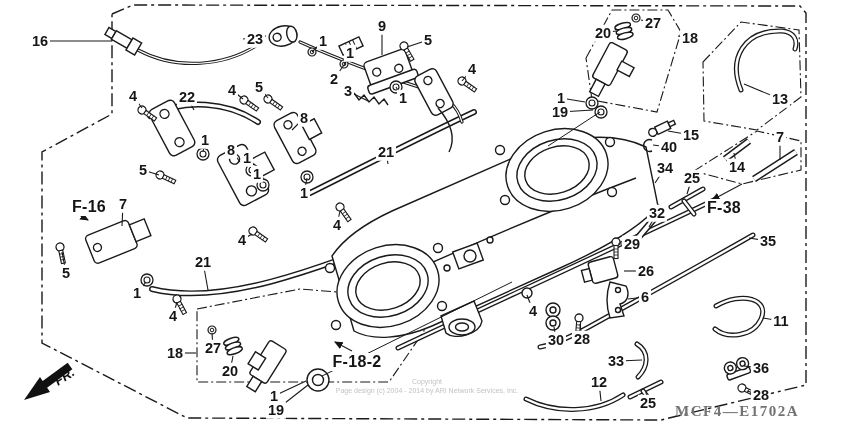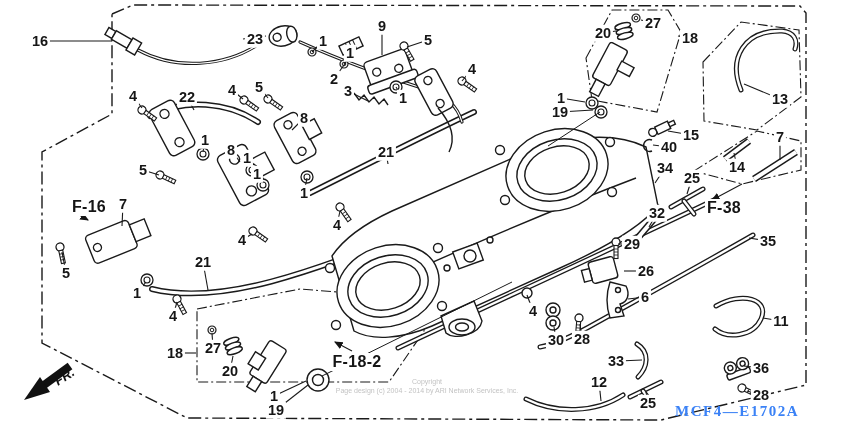--- a/index.html
+++ b/index.html
@@ -4,21 +4,21 @@
 <style>
   html,body{margin:0;padding:0;background:#ffffff;}
   .stage{position:relative;width:850px;height:424px;background:#fff;overflow:hidden;
          font-family:"Liberation Sans",sans-serif;}
   svg.art{position:absolute;left:0;top:0;}
   .callout{position:absolute;transform:translate(-50%,-50%);
            font:bold 14.5px/1 "Liberation Sans",sans-serif;color:#151515;
            background:#fff;padding:1px 2px;white-space:nowrap;}
   .ref{font:bold 16px/1 "Liberation Sans",sans-serif;letter-spacing:.3px;}
   .code{position:absolute;left:675px;top:402px;
-        font:bold 15px/1.2 "Liberation Serif",serif;letter-spacing:1.5px;color:#3b82f6;}
+        font:bold 15px/1.2 "Liberation Serif",serif;letter-spacing:1.5px;color:#737373;}
   .watermark{position:absolute;left:427px;top:377px;transform:translateX(-50%);
              text-align:center;color:#c3c3c3;font:400 7px/1.35 "Liberation Sans",sans-serif;}
   .frText{font:italic 900 13px "Liberation Sans",sans-serif;fill:#111;}
   .ln{fill:none;stroke:#1a1a1a;stroke-width:1.4;}
   .th{fill:none;stroke:#1a1a1a;stroke-width:1;}
   .fw{fill:#fff;stroke:#1a1a1a;stroke-width:1.4;}
   .dd{fill:none;stroke:#1a1a1a;stroke-width:1.4;stroke-dasharray:13 4 3 4;}
   .dd2{fill:none;stroke:#1a1a1a;stroke-width:1.1;stroke-dasharray:10 3 2 3;}
   .ho{fill:none;stroke:#1a1a1a;stroke-width:5;stroke-linecap:round;}
   .hi{fill:none;stroke:#fff;stroke-width:2.4;stroke-linecap:round;}

